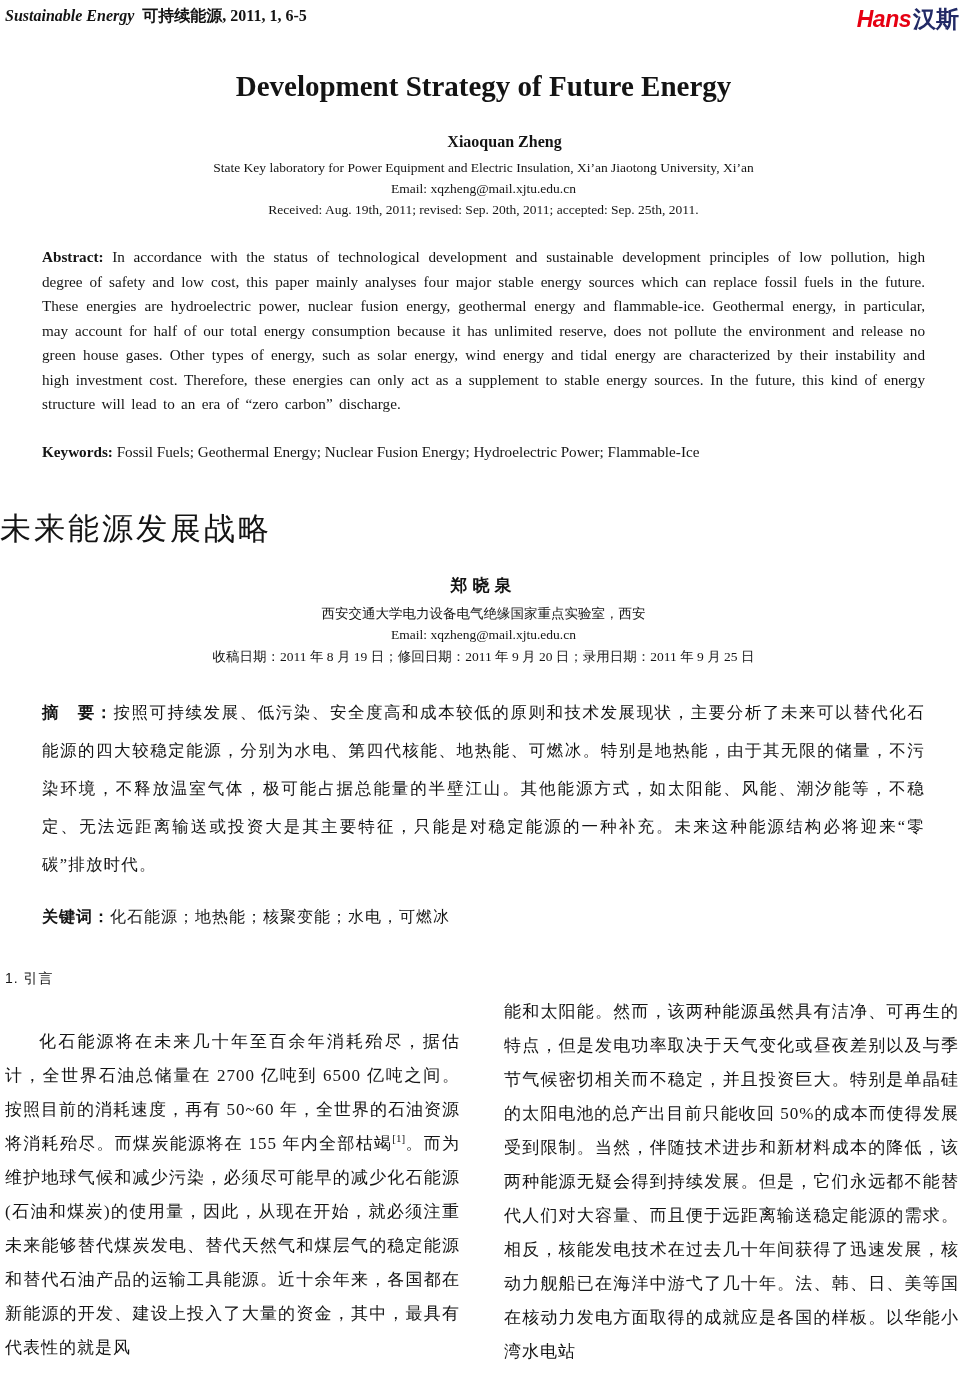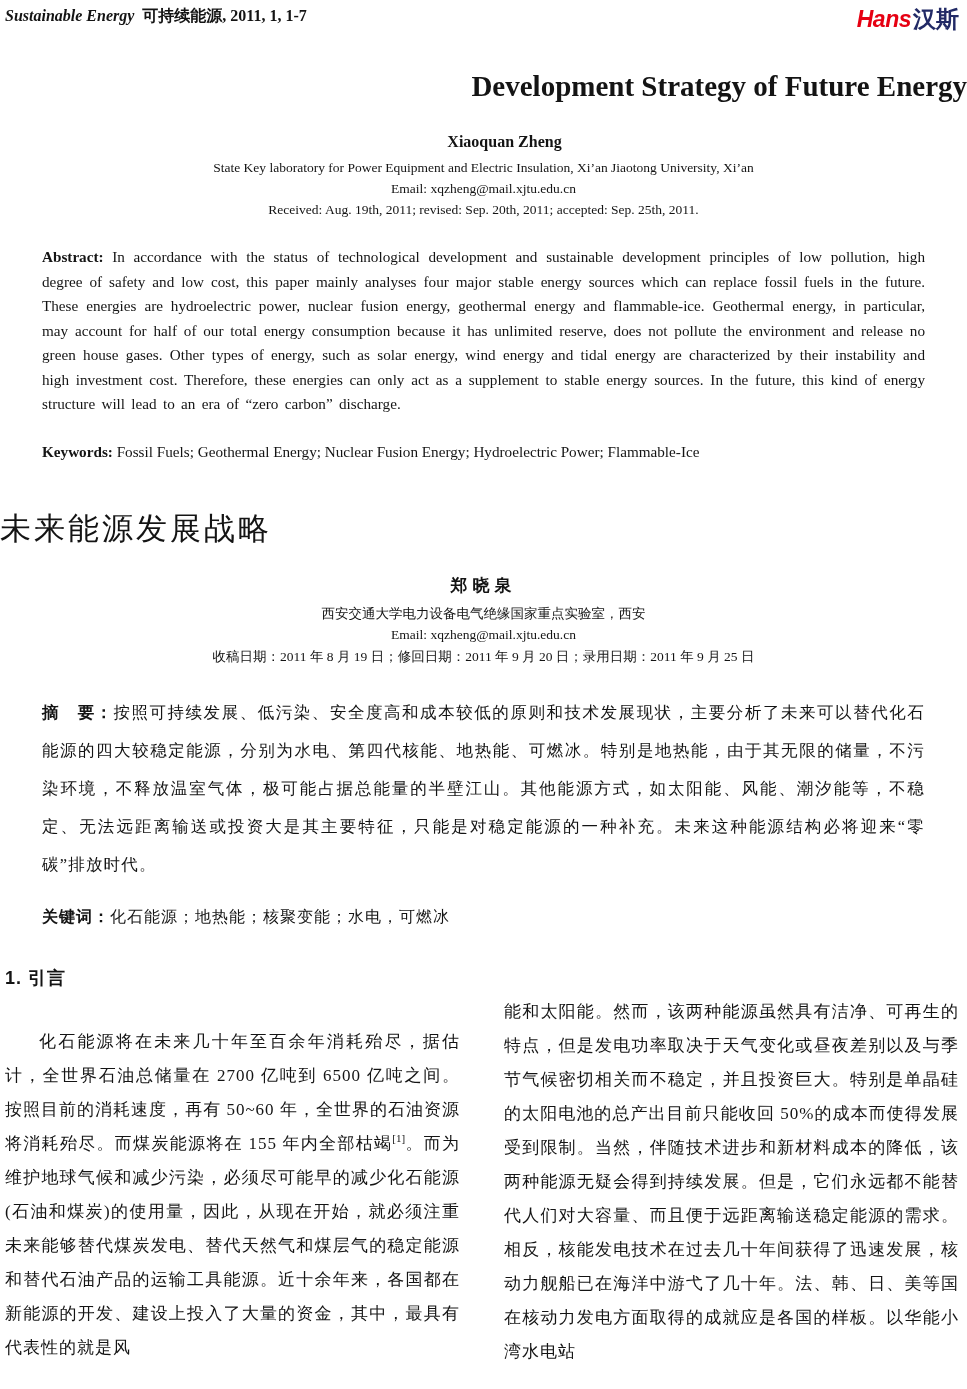--- a/index.html
+++ b/index.html
@@ -21,21 +21,21 @@
   .journal-title .jt-en { font-style: italic; }
   .journal-title .jt-rest { margin-left: 8px; }
   .logo { font-family: "Liberation Sans", "DejaVu Sans", sans-serif; font-size: 23px; font-weight: bold; line-height: 26px; white-space: nowrap; }
   .logo .logo-hans { color: #e60012; font-style: italic; letter-spacing: -0.5px; }
   .logo .logo-hanzi { color: #222a66; margin-left: 2px; }
   .hdr-row2 { margin-top: 3px; font-size: 15px; line-height: 20px; }
   .doi-link { color: #0000cc; text-decoration: underline; }
   .published { margin-left: 18px; color: #141414; }
 
   
-  .title-en { margin: 37px 0 0; text-align: right; font-size: 29px; font-weight: bold; line-height: 34px; }
+  .title-en { margin: 37px 0 0; text-align: center; font-size: 29px; font-weight: bold; line-height: 34px; }
   .author-en { margin-top: 29px; text-align: center; font-size: 16px; font-weight: bold; line-height: 20px; padding-left: 42px; }
   .meta { text-align: center; font-size: 13.5px; line-height: 21px; }
   .meta.first { margin-top: 5px; }
 
   
   .abstract-en { margin: 25px 42px 0; text-align: justify; font-size: 15.2px; line-height: 24.5px; word-spacing: 2.5px; }
   .abstract-en b { font-weight: bold; }
   .keywords-en { margin: 23px 42px 12px; font-size: 15.2px; line-height: 24px; }
 
   
@@ -45,39 +45,39 @@
   .meta-zh.first { margin-top: 6px; }
 
   
   .abstract-zh { margin: 26px 42px 0; text-align: justify; font-size: 16.5px; line-height: 38px; letter-spacing: 1.2px; }
   .abstract-zh b, .keywords-zh b { font-family: "Liberation Sans", "DejaVu Sans", sans-serif; font-weight: bold; letter-spacing: 1px; }
   .keywords-zh { margin: 21px 42px 0; font-size: 16px; line-height: 24px; letter-spacing: 1px; }
 
   
   .cols { display: flex; gap: 44px; margin: 36px 8px 0 5px; }
   .col { flex: 1; min-width: 0; }
-  .sec-heading { margin: 0 0 34px; font-family: "Liberation Sans", "DejaVu Sans", sans-serif; font-size: 18px; font-weight: bold; line-height: 26px; letter-spacing: 1px; }
+  .sec-heading { margin: 0 0 34px; font-family: "Liberation Sans", "DejaVu Sans", sans-serif; font-size: 14px; font-weight: normal; line-height: 26px; letter-spacing: 1px; }
   .body-p { margin: 0; text-align: justify; font-size: 17px; line-height: 34px; letter-spacing: 1px; }
   .body-p.indent { text-indent: 2em; }
   .col-right .body-p { margin-top: 30px; }
   .body-p sup { font-size: 11px; line-height: 0; vertical-align: super; letter-spacing: 0; }
 
   
   .ftr { position: absolute; left: 5px; right: 8px; bottom: 8px; display: flex; justify-content: space-between; font-size: 15px; line-height: 19px; }
   .ftr .abbr { font-weight: bold; }
 </style>
 </head>
 <body>
 
 <div class="page">
 
   <div class="hdr">
     <div class="hdr-row1">
       <div class="journal-title">
-        <span class="jt-en">Sustainable Energy</span><span class="jt-rest">可持续能源, 2011, 1, 1-7</span>
+        <span class="jt-en">Sustainable Energy</span><span class="jt-rest">可持续能源, 2011, 1, 6-5</span>
       </div>
       <div class="logo">
         <span class="logo-hans">Hans</span><span class="logo-hanzi">汉斯</span>
       </div>
     </div>
   </div>
 
   <h1 class="title-en">Development Strategy of Future Energy</h1>
   <div class="author-en">Xiaoquan Zheng</div>
   <div class="meta first">State Key laboratory for Power Equipment and Electric Insulation, Xi’an Jiaotong University, Xi’an</div>

